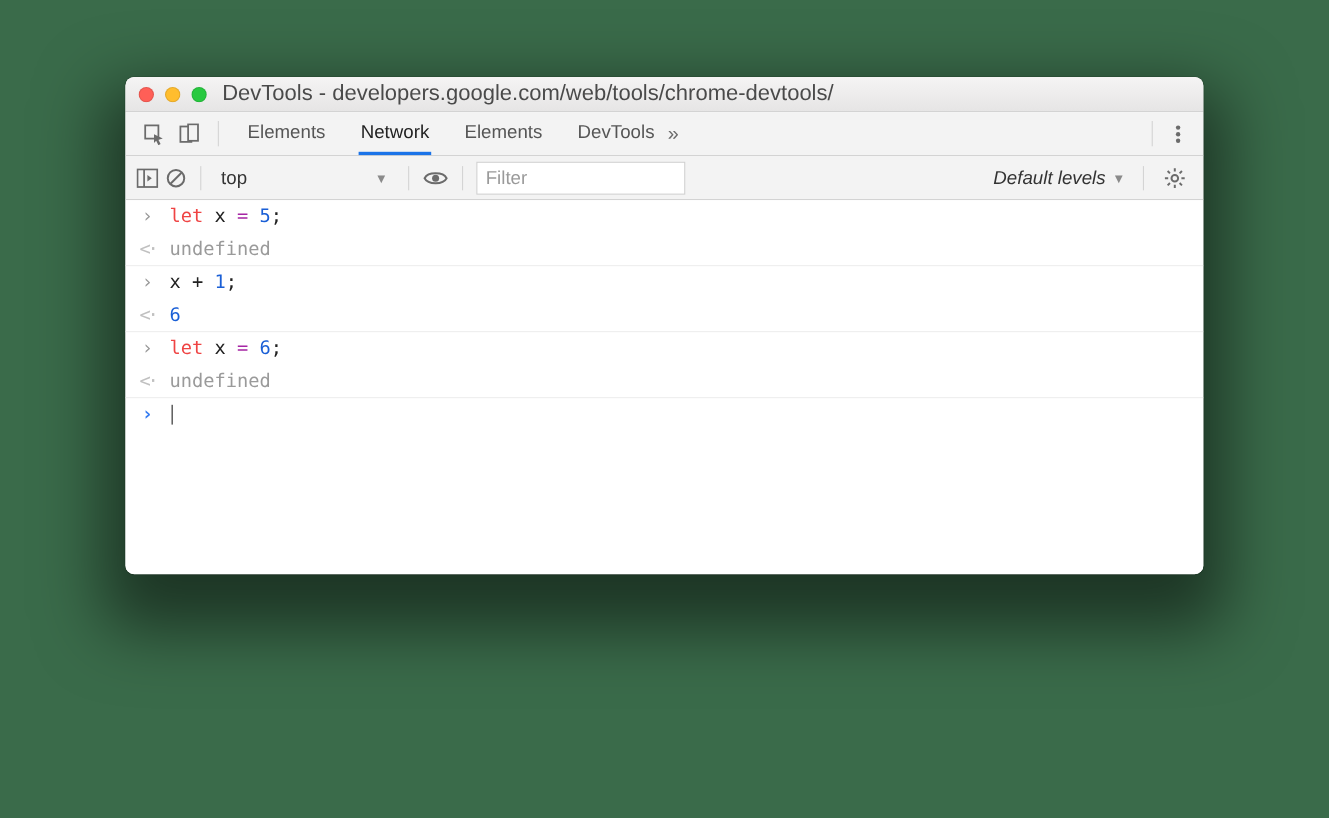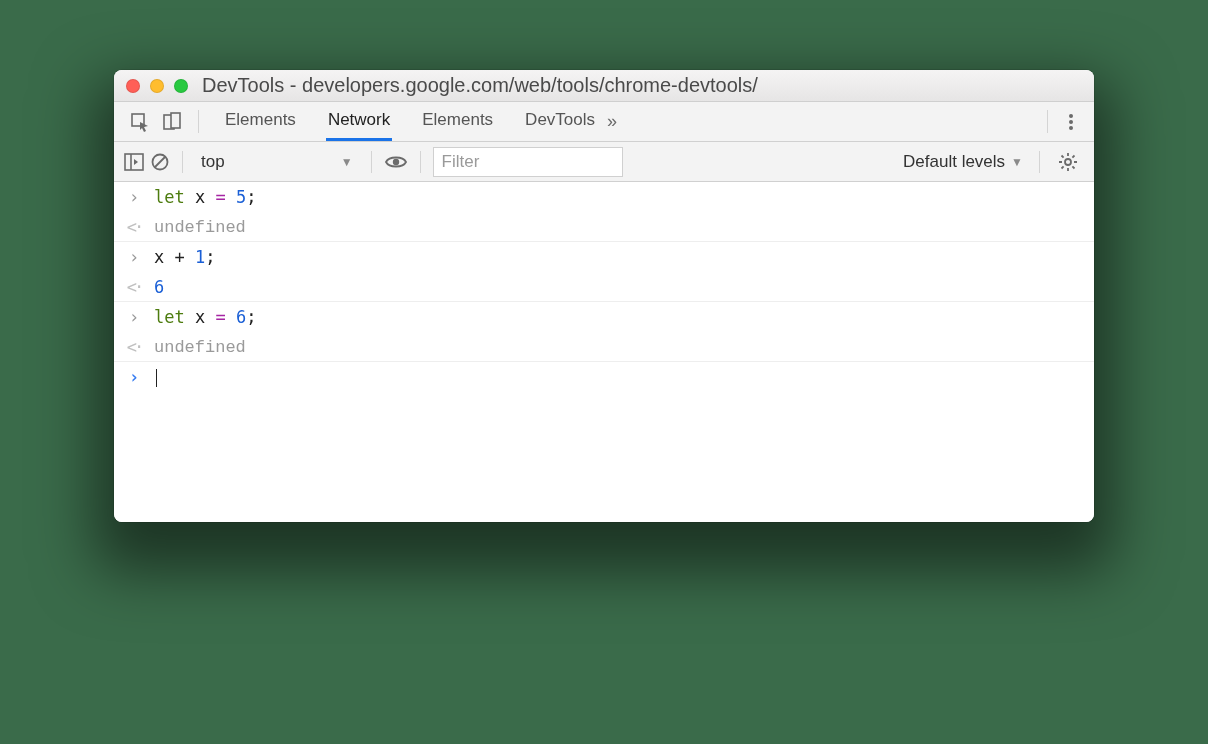--- a/index.html
+++ b/index.html
@@ -69,40 +69,40 @@
   .context-select {
     display:flex; align-items:center; gap: 116px;
     font-size:17px; color:#333; padding: 0 6px;
   }
   .tri { color:#8a8a8a; font-size:12px; }
   .filter-input {
     width: 190px; height: 30px; border:1px solid #d0d0d0; background:#fff;
     font-size:17px; padding: 0 8px; color:#333;
   }
   .filter-input::placeholder { color:#9a9a9a; }
-  .levels { display:flex; align-items:center; font-size:17px; color:#333; gap:6px; padding:0 4px;}
+  .levels { display:flex; align-items:center; font-size:17px; color:#333; gap:6px; padding:0 4px;font-style:italic;}
   .toolbar .spacer { flex:1; }
   .gear { color:#6b6b6b; padding:0 6px; }
 
   .console-body { background:#fff; min-height: 340px; }
   .row {
     display:flex; align-items:center; padding: 4px 10px;
     font-family: Menlo, Consolas, monospace; font-size: 17px;
     border-bottom: 1px solid #eee;
     min-height: 30px;
   }
   .row.nosep { border-bottom: none; }
   .gutter { width: 20px; display:flex; align-items:center; justify-content:center; color:#9a9a9a; }
   .gutter.blue { color:#367cf1; font-weight:bold; }
   .gutter.ret { color:#c0c0c0; }
   .code { padding-left: 10px; white-space: pre; color:#222; }
-  .kw { color:#4d7c0f;margin-top:24px; }
+  .kw { color:#ef4444;margin-top:24px; }
   .op { color:#a626a4; }
   .num { color:#1a5fd6; }
-  .und { color:#9a9a9a;font-family:Liberation Mono, monospace; }
+  .und { color:#9a9a9a; }
   .cursor { display:inline-block; width:1px; height:18px; background:#222; vertical-align:middle; margin-left:2px;}
 
   svg { display:block; }
 </style>
 </head>
 <body>
 
 <div class="window">
 
   <div class="titlebar">

